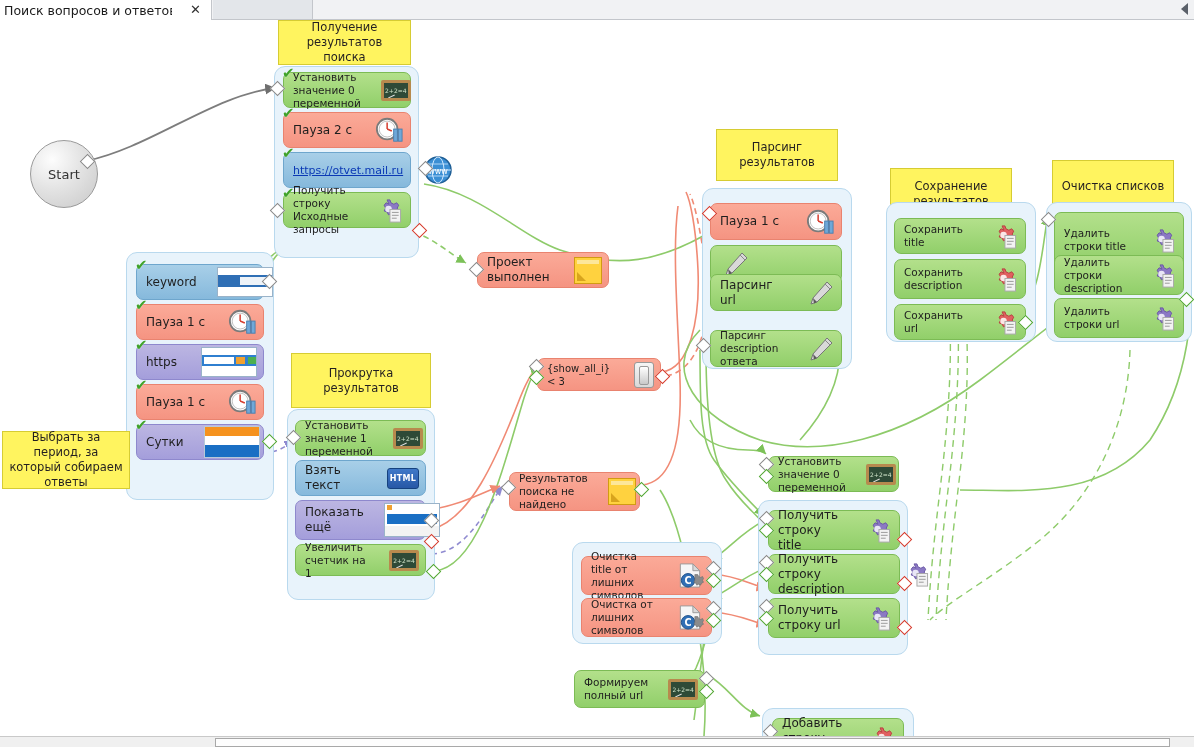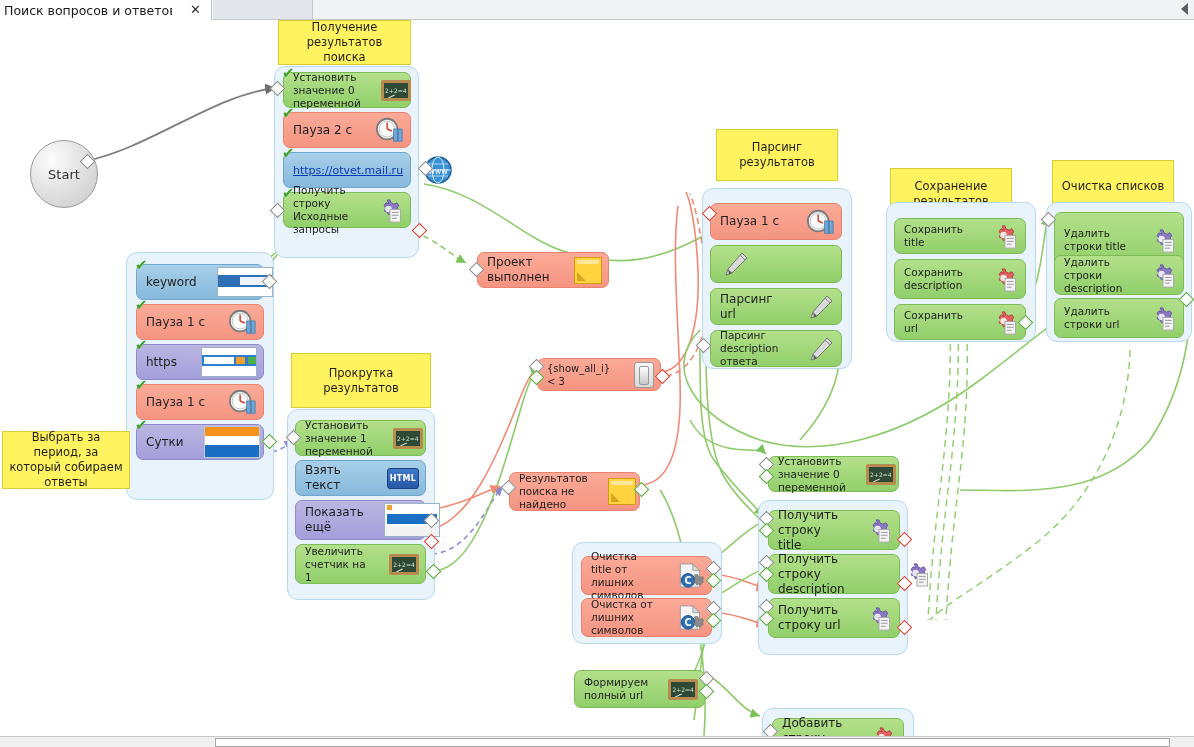--- a/index.html
+++ b/index.html
@@ -446,21 +446,21 @@
       <span class="ico">
         <span class="ic-shot" style="height:34px;">
           <span class="shot-bar" style="top:0;height:8px;background:#ffffff;"></span>
           <span class="shot-bar" style="top:1px;left:2px;width:5px;height:5px;background:#f0a030;"></span>
           <span class="shot-bar" style="top:10px;left:2px;right:2px;width:50px;height:10px;background:#1a6fc4;"></span>
           <span class="shot-bar" style="top:22px;height:11px;background:#f3f3f3;"></span>
         </span>
       </span>
     </div>
 
-    <div class="node n-green" style="left:295px;top:524px;width:131px;height:40px;">
+    <div class="node n-green" style="left:295px;top:524px;width:131px;height:32px;">
       <span class="lbl">Увеличить счетчик на 1</span>
       <span class="ico">
           <span class="ic-board">2+2=4</span>
         </span>
     </div>
 
     <div class="port" style="left:288px;top:412px;"></div>
     <div class="port" style="left:426px;top:495px;"></div>
     <div class="port red" style="left:426px;top:516px;"></div>
     <div class="port green" style="left:428px;top:546px;"></div>
@@ -506,21 +506,21 @@
     <div class="node n-green" style="left:710px;top:225px;width:132px;height:38px;">
       <span class="ico">
         <svg class="ic-pen" viewBox="0 0 30 28">
           <path d="M22,3 L27,8 L12,23 L6,25 L8,19 z" fill="#d9d9d9" stroke="#777"></path>
           <path d="M8,19 L12,23 L9,24.5 z" fill="#5b5b5b"></path>
           <path d="M20,5 L25,10" stroke="#888" stroke-width="1"></path>
         </svg>
       </span>
     </div>
 
-    <div class="node n-green lg" style="left:710px;top:268px;width:132px;height:37px;">
+    <div class="node n-green lg" style="left:710px;top:254px;width:132px;height:37px;">
       <span class="lbl">Парсинг url</span>
       <span class="ico">
         <svg class="ic-pen" viewBox="0 0 30 28">
           <path d="M22,3 L27,8 L12,23 L6,25 L8,19 z" fill="#d9d9d9" stroke="#777"></path>
           <path d="M8,19 L12,23 L9,24.5 z" fill="#5b5b5b"></path>
           <path d="M20,5 L25,10" stroke="#888" stroke-width="1"></path>
         </svg>
       </span>
     </div>
 

